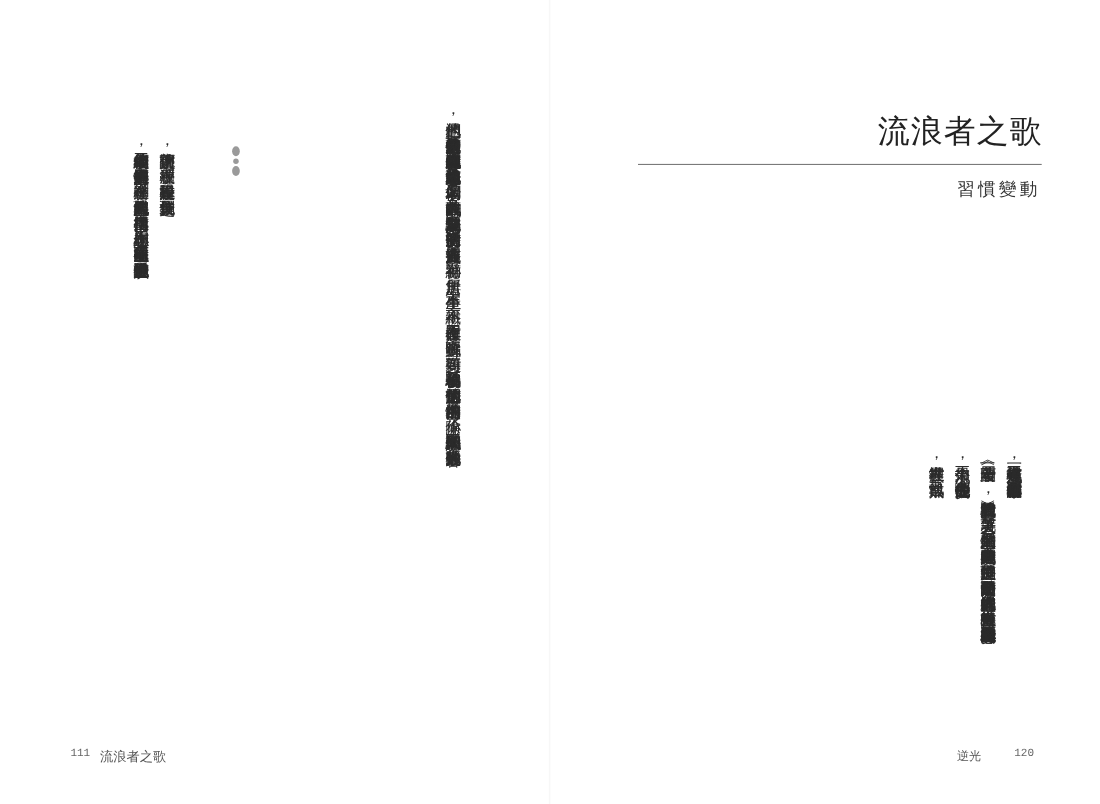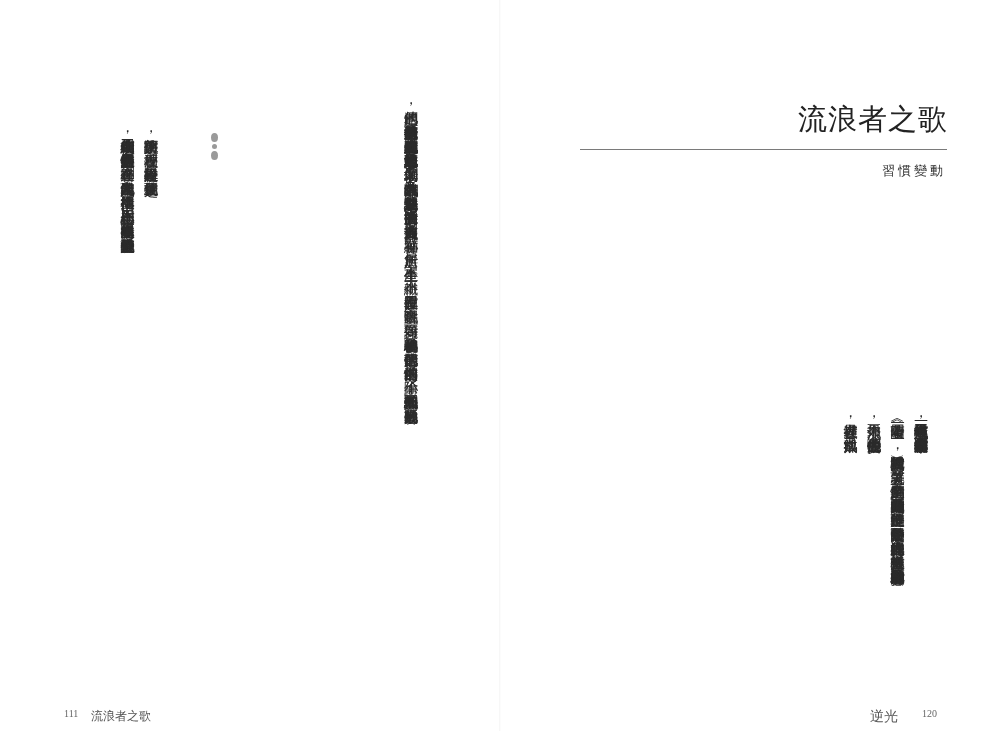--- a/index.html
+++ b/index.html
@@ -22,30 +22,30 @@
   .ornament { position: absolute; left: 210px; top: 133px; width: 8px; }
   .ornament span { display: block; margin: 0 auto; background: #9a9a9a; border-radius: 50%; }
   .ornament .d1 { width: 7px; height: 9px; }
   .ornament .d2 { width: 5px; height: 5px; margin-top: 2px; margin-bottom: 2px; }
   .ornament .d3 { width: 7px; height: 9px; }
 
   .chapter-title { position: absolute; right: 52px; top: 100px; font-size: 29px;
                    letter-spacing: 1px; color: #222; font-family: "DejaVu Serif", "Liberation Serif", serif; }
   .title-rule { position: absolute; left: 80px; right: 53px; top: 149px; height: 0;
                 border-top: 1.3px solid #7a7a7a; }
-  .subtitle { position: absolute; right: 54px; top: 162px; font-size: 13px; letter-spacing: 3px;
+  .subtitle { position: absolute; right: 54px; top: 162px; font-size: 16px; letter-spacing: 3px;
               color: #333; font-family: "DejaVu Sans", "Liberation Sans", sans-serif; }
 
   .right-body { top: 385px; right: 68px; height: 198px; }
 
-  .folio { position: absolute; top: 708px; font-size: 10px; color: #666;
-           font-family: Liberation Serif, serif; }
+  .folio { position: absolute; top: 680px; font-size: 10px; color: #666;
+           font-family: Liberation Mono, monospace; }
   .folio-left-num { left: 64px; }
   .folio-left-title { left: 91px; font-size: 12px; color: #555; }
-  .folio-right-title { left: 370px; font-size: 14px; color: #555; }
+  .folio-right-title { left: 370px; font-size: 11px; color: #555; }
   .folio-right-num { left: 422px; }
 </style>
 </head>
 <body>
 
 <div class="page page-left">
   <div class="body-text left-body-a">
     <p>的他們相遇，也是多項獎項傍身的重要表演藝術家，看著他們臉上因生命歷練造成的歲月痕跡，想著自己也是如此走過一場又一場的演出，一個劇場又一個劇場，在一齣戲又一齣戲中流浪著，似乎一直無法安定駐足於某一個定點，活脫脫的一個吉普賽生活呀！吉普賽人四處流浪遷徙，有點神祕，居無定所，不事生產，不耕不織，沒有固定工作單位，會唱歌跳舞、街頭雜耍，甚至被視為「小偷」和騙子，他們的生活普遍艱苦，卻熱情的追求自由。除了「小偷、騙子」與我們認知不同外，其他的形容幾乎一致呀！</p>
   </div>
 

